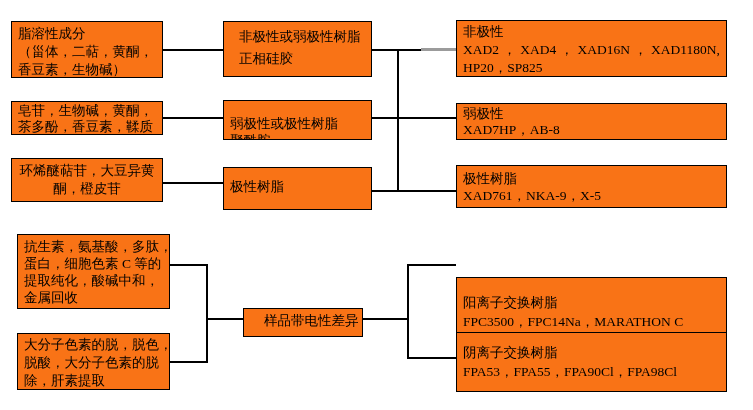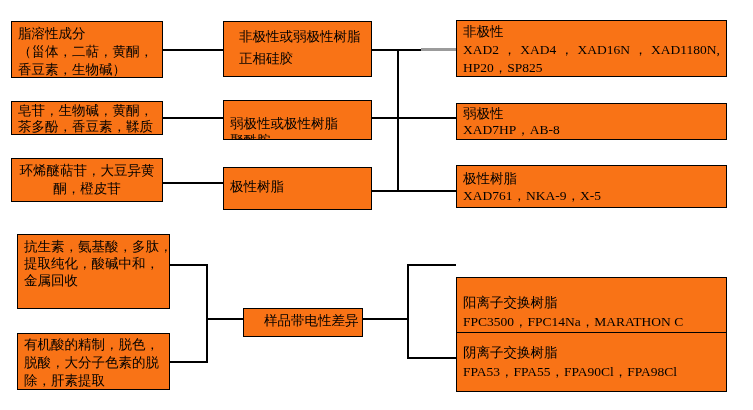--- a/index.html
+++ b/index.html
@@ -36,26 +36,27 @@
     <div class="ln">茶多酚，香豆素，鞣质</div>
   </div>
 
   <div class="box" style="left:11px;top:158px;width:152px;height:44px;padding-top:3px;text-align:center;">
     <div class="ln">环烯醚萜苷，大豆异黄</div>
     <div class="ln">酮，橙皮苷</div>
   </div>
 
   <div class="box" style="left:17px;top:234px;width:153px;height:75px;padding-top:3px;line-height:17px;">
     <div class="ln">抗生素，氨基酸，多肽，</div>
+    <div class="ln">蛋白，细胞色素 C 等的</div>
     <div class="ln">提取纯化，酸碱中和，</div>
     <div class="ln">金属回收</div>
   </div>
 
   <div class="box" style="left:17px;top:333px;width:153px;height:57px;padding-top:2px;">
-    <div class="ln">有机酸的精制，脱色，</div>
+    <div class="ln">大分子色素的脱，脱色，</div>
     <div class="ln">脱酸，大分子色素的脱</div>
     <div class="ln">除，肝素提取</div>
   </div>
 
   <div class="box" style="left:223px;top:21px;width:149px;height:56px;padding-top:4px;line-height:22px;padding-left:15px;">
     <div class="ln">非极性或弱极性树脂</div>
     <div class="ln">正相硅胶</div>
   </div>
 
   <div class="box" style="left:223px;top:100px;width:149px;height:40px;padding-top:14px;line-height:17px;">

